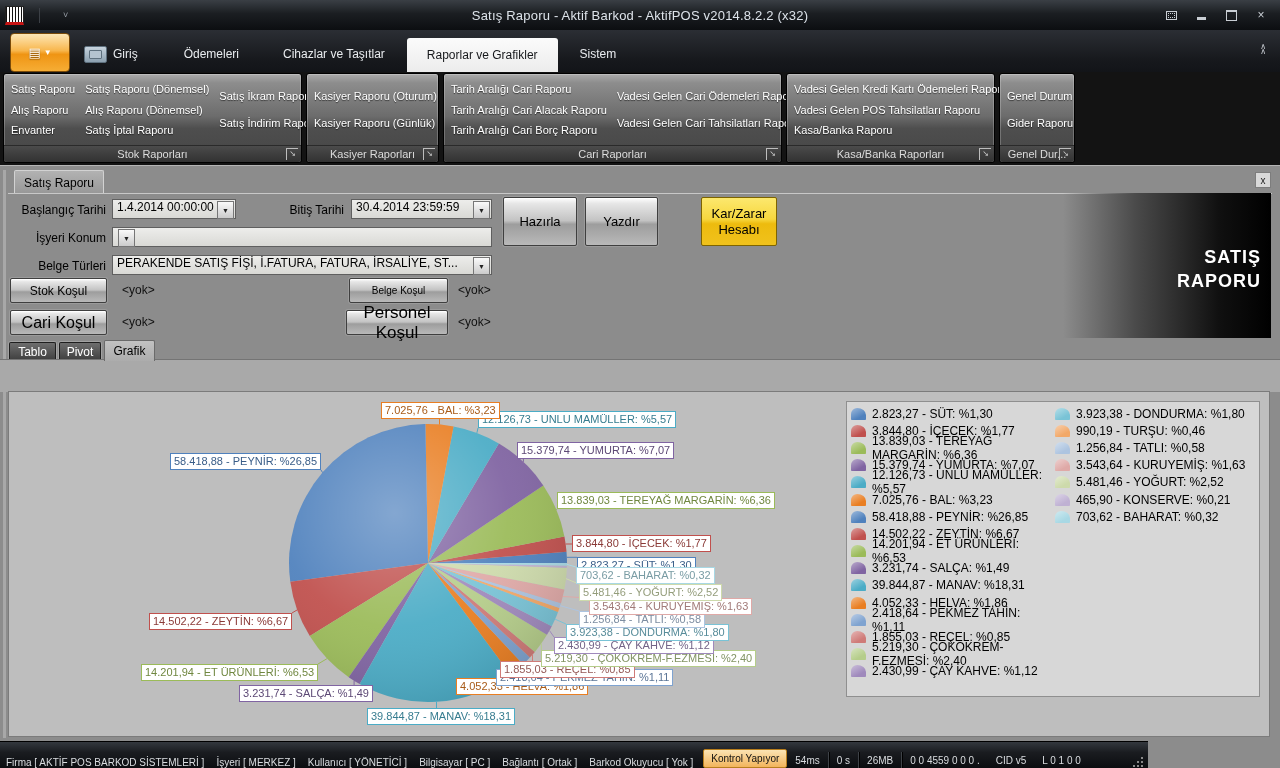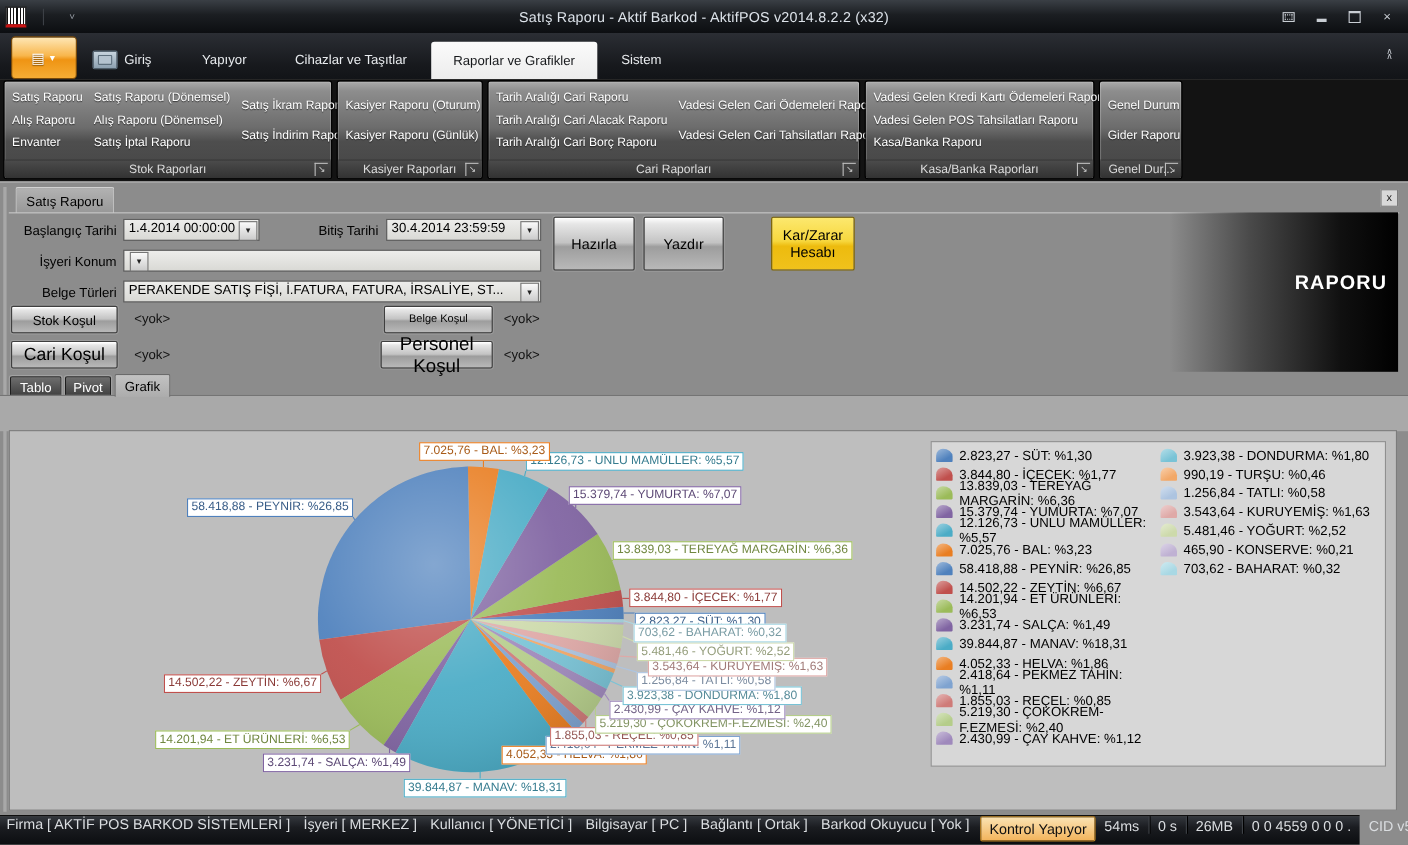--- a/index.html
+++ b/index.html
@@ -77,23 +77,23 @@
   .legend{position:absolute;left:837px;top:9px;width:414px;height:296px;background:#D7D7D7;border:1px solid #8F8F8F;
     box-sizing:border-box;display:flex;flex-flow:column wrap;padding:3px 0 0 4px;overflow:hidden}
   .lg-item{height:17.2px;width:200px;display:flex;align-items:center;gap:6px;font-size:12px;color:#000;flex:0 0 auto}
   .lg-marker{width:15px;height:12px;flex:0 0 auto;border-radius:70% 100% 10% 10% / 90% 100% 10% 10%}
   .banner{position:absolute;left:1063px;top:27px;width:208px;height:145px;
     background:linear-gradient(90deg,rgba(140,140,140,0),#4A4A4A 35%,#101010 75%,#000);
     color:#FFF;font-weight:bold;font-size:18px;letter-spacing:1px;text-align:right;padding:52px 10px 0 0;box-sizing:border-box;line-height:24px}
   .close-x{position:absolute;right:9px;top:6px;width:14px;height:14px;background:#D9D9D9;border:1px solid #7D7D7D;
     display:flex;align-items:center;justify-content:center;font-size:10px;color:#222}
   
-  .statusbar{position:absolute;left:0;top:741px;width:1236px;height:27px;
-    background:linear-gradient(#34383E,#1A1C20 40%,#0B0D10);display:flex;align-items:flex-start;
-    color:#DADDE0;font-size:13px;border-top:1px solid #000;box-sizing:border-box;padding-left:6px}
+  .statusbar{position:absolute;left:0;top:741px;width:1148px;height:27px;
+    background:linear-gradient(#34383E,#1A1C20 40%,#0B0D10);display:flex;align-items:flex-end;
+    color:#DADDE0;font-size:10px;border-top:1px solid #000;box-sizing:border-box;padding-left:6px}
   .st-left{display:flex;gap:12px;white-space:nowrap}
   .st-pill{margin-left:10px;background:linear-gradient(#FBE3B3,#F2B45C);color:#101010;padding:3px 7px;border-radius:2px;
     border:1px solid #B97F1E;white-space:nowrap}
   .st-right{display:flex;align-items:center;margin-left:0;white-space:nowrap}
   .st-item{padding:0 8px}
   .st-vsep{width:1px;height:16px;background:#3E4247;box-shadow:1px 0 0 #000}
   .grip{margin-left:auto;margin-right:3px;width:13px;height:13px;
     background:radial-gradient(circle at 2px 11px,#888 1px,transparent 1.4px),
                radial-gradient(circle at 6px 11px,#888 1px,transparent 1.4px),
                radial-gradient(circle at 10px 11px,#888 1px,transparent 1.4px),
@@ -124,21 +124,21 @@
 </div>
 
 <div class="rtabs">
   <div class="app-btn">
     <span class="g1">▤</span>
     <span class="g2">▼</span>
   </div>
   <div class="rtab-row">
     <span class="folder-ic"></span>
     <span class="rtab first">Giriş</span>
-    <span class="rtab">Yapıyor</span>
+    <span class="rtab">Ödemeleri</span>
     <span class="rtab">Cihazlar ve Taşıtlar</span>
     <span class="rtab active">Raporlar ve Grafikler</span>
     <span class="rtab">Sistem</span>
   </div>
   <div class="collapse">∧<br>∧</div>
 </div>
 
 <div class="rbody" id="rbody">
     <div class="rb-group" style="width: 299px;">
       <div class="rb-items">
@@ -256,20 +256,21 @@
   <div class="yok" style="left:122px;top:149px">&lt;yok&gt;</div>
   <div class="btn-silver" style="left:346px;top:144px;width:100px;height:23px;font-size:17px">Personel Koşul</div>
   <div class="yok" style="left:458px;top:149px">&lt;yok&gt;</div>
 
   <div class="vtab" style="left:9px;top:176px;width:47px">Tablo</div>
   <div class="vtab" style="left:59px;top:176px;width:42px">Pivot</div>
   <div class="vtab active" style="left:104px;top:174px;width:51px">Grafik</div>
   <div class="strip"></div>
 
   <div class="banner">
+    <div>SATIŞ</div>
     <div>RAPORU</div>
   </div>
 
   <div class="chart-panel" id="chartPanel">
     <div class="legend" id="legend">
         <div class="lg-item">
           <span class="lg-marker" style="background: linear-gradient(150deg, rgb(158, 186, 219), rgb(79, 129, 189) 70%);"></span>
           <span>2.823,27 - SÜT: %1,30</span>
         </div>
         <div class="lg-item">

